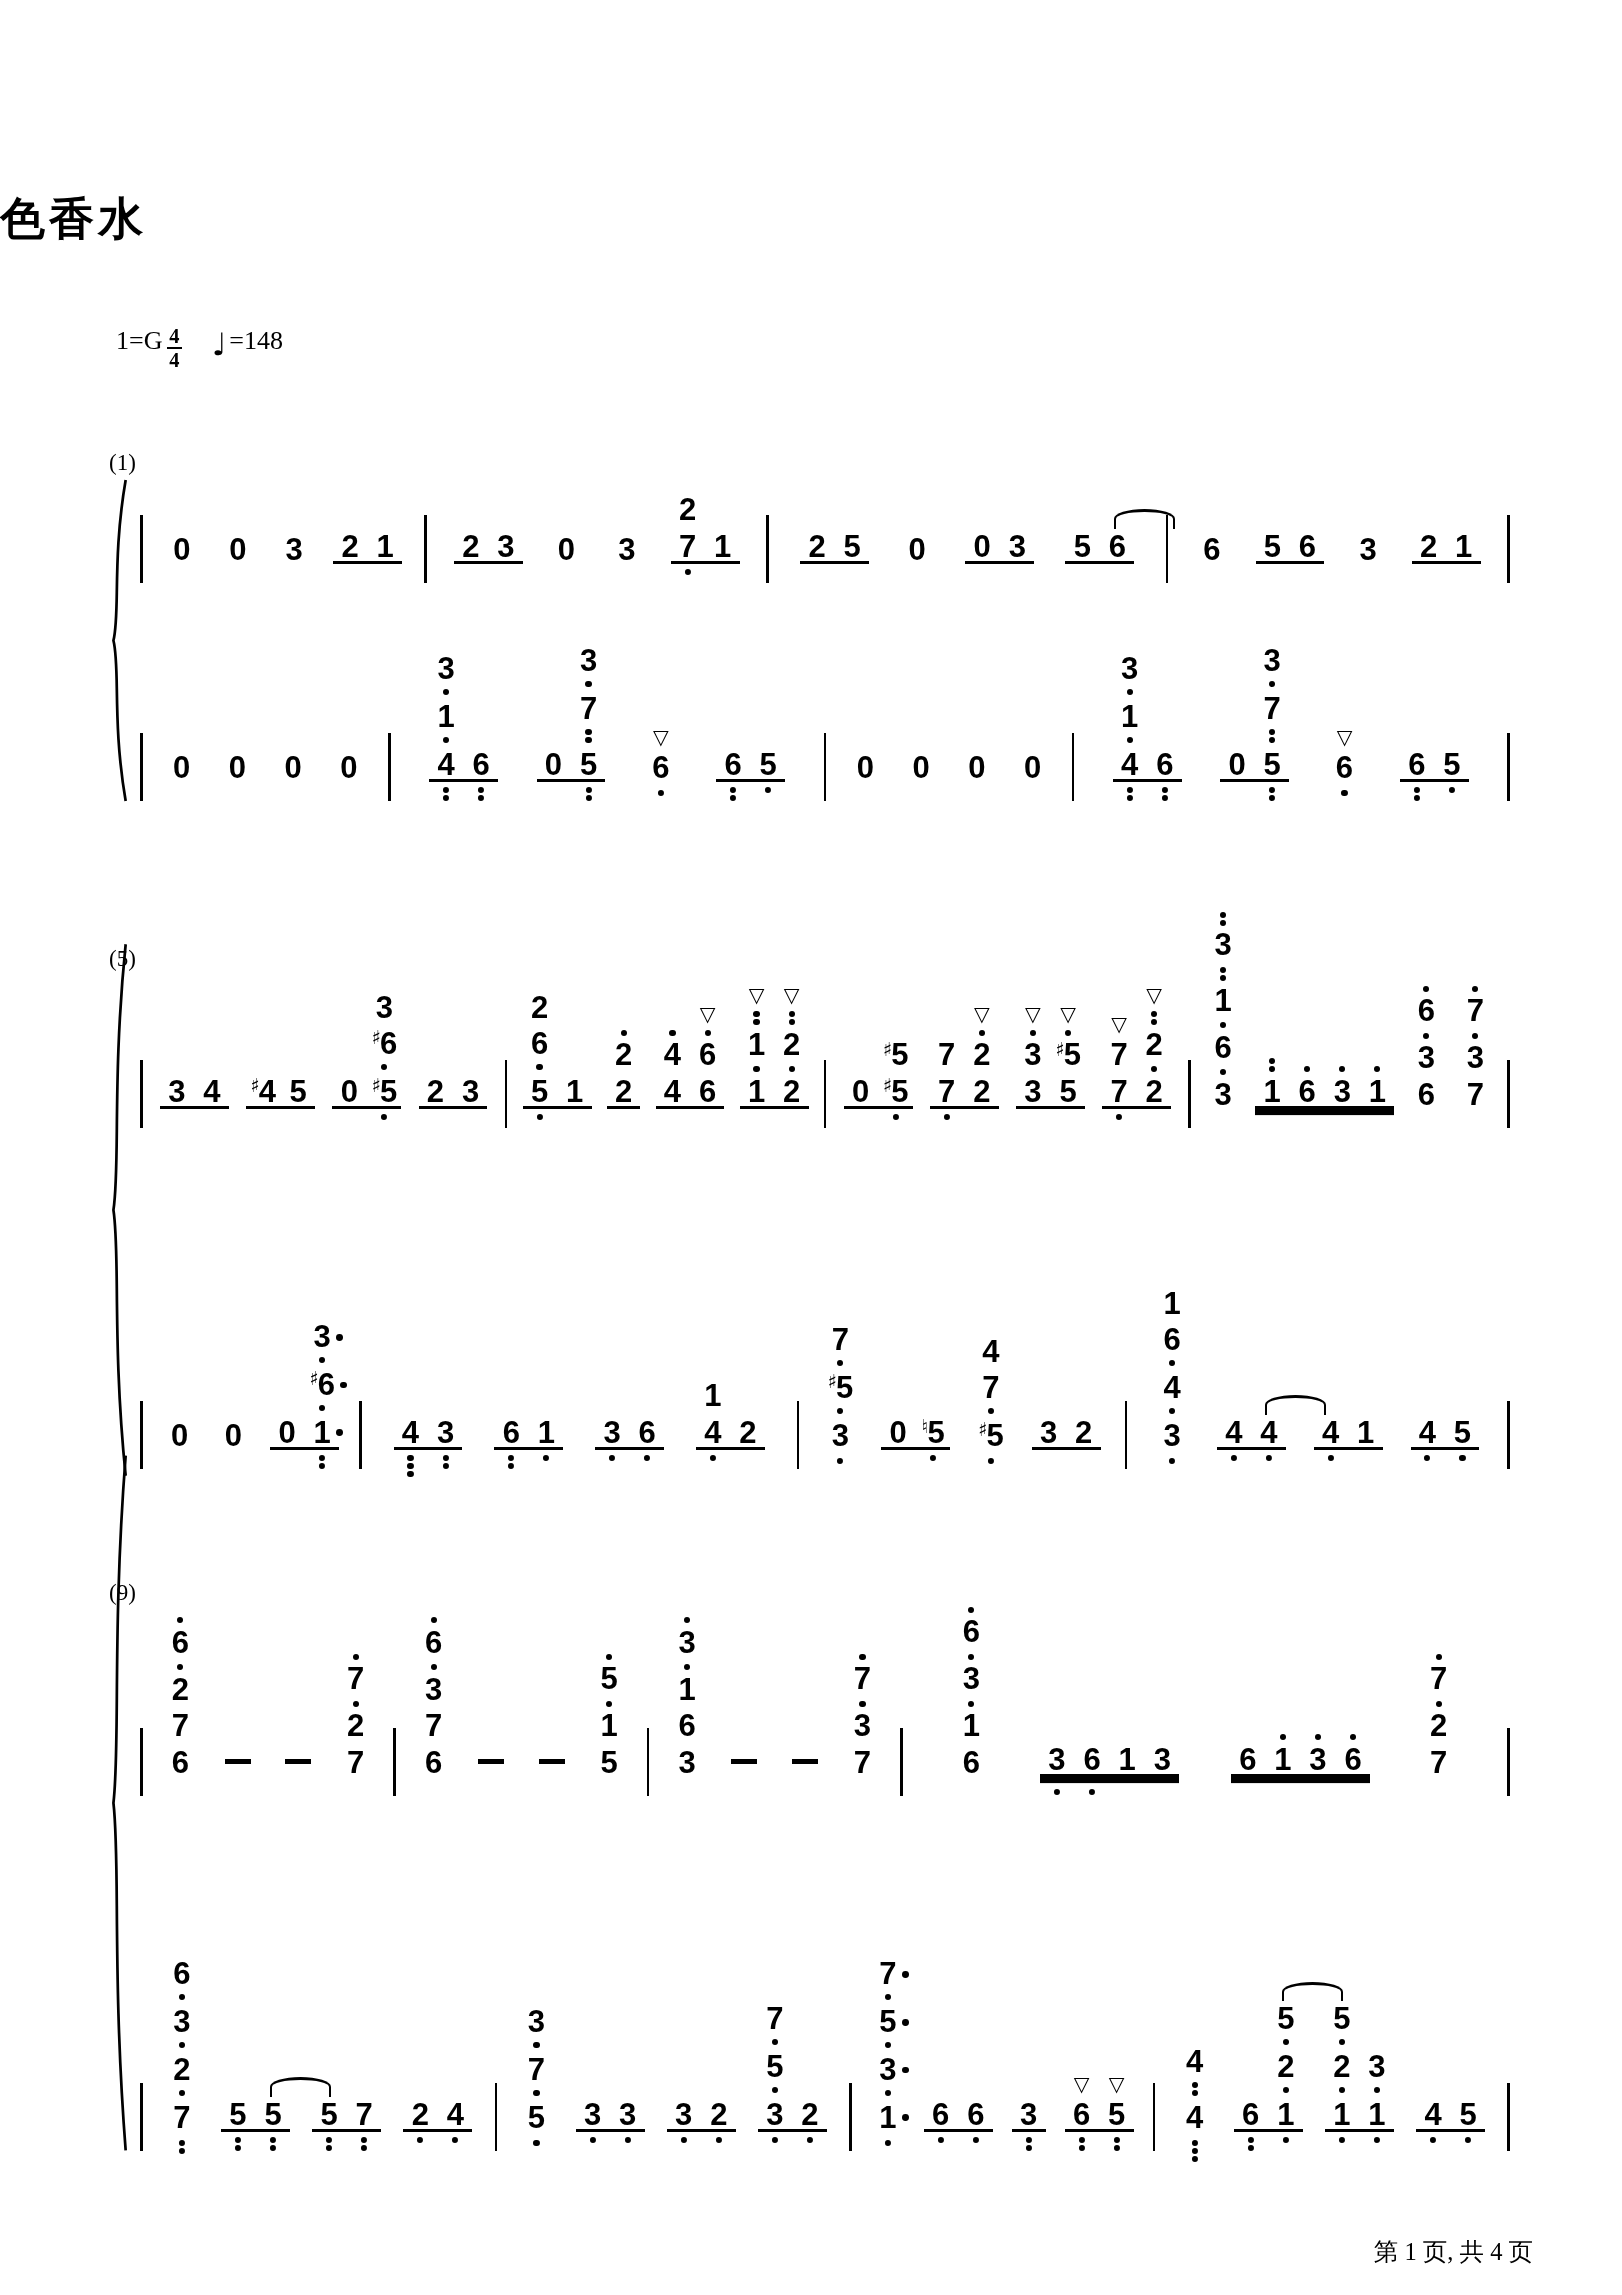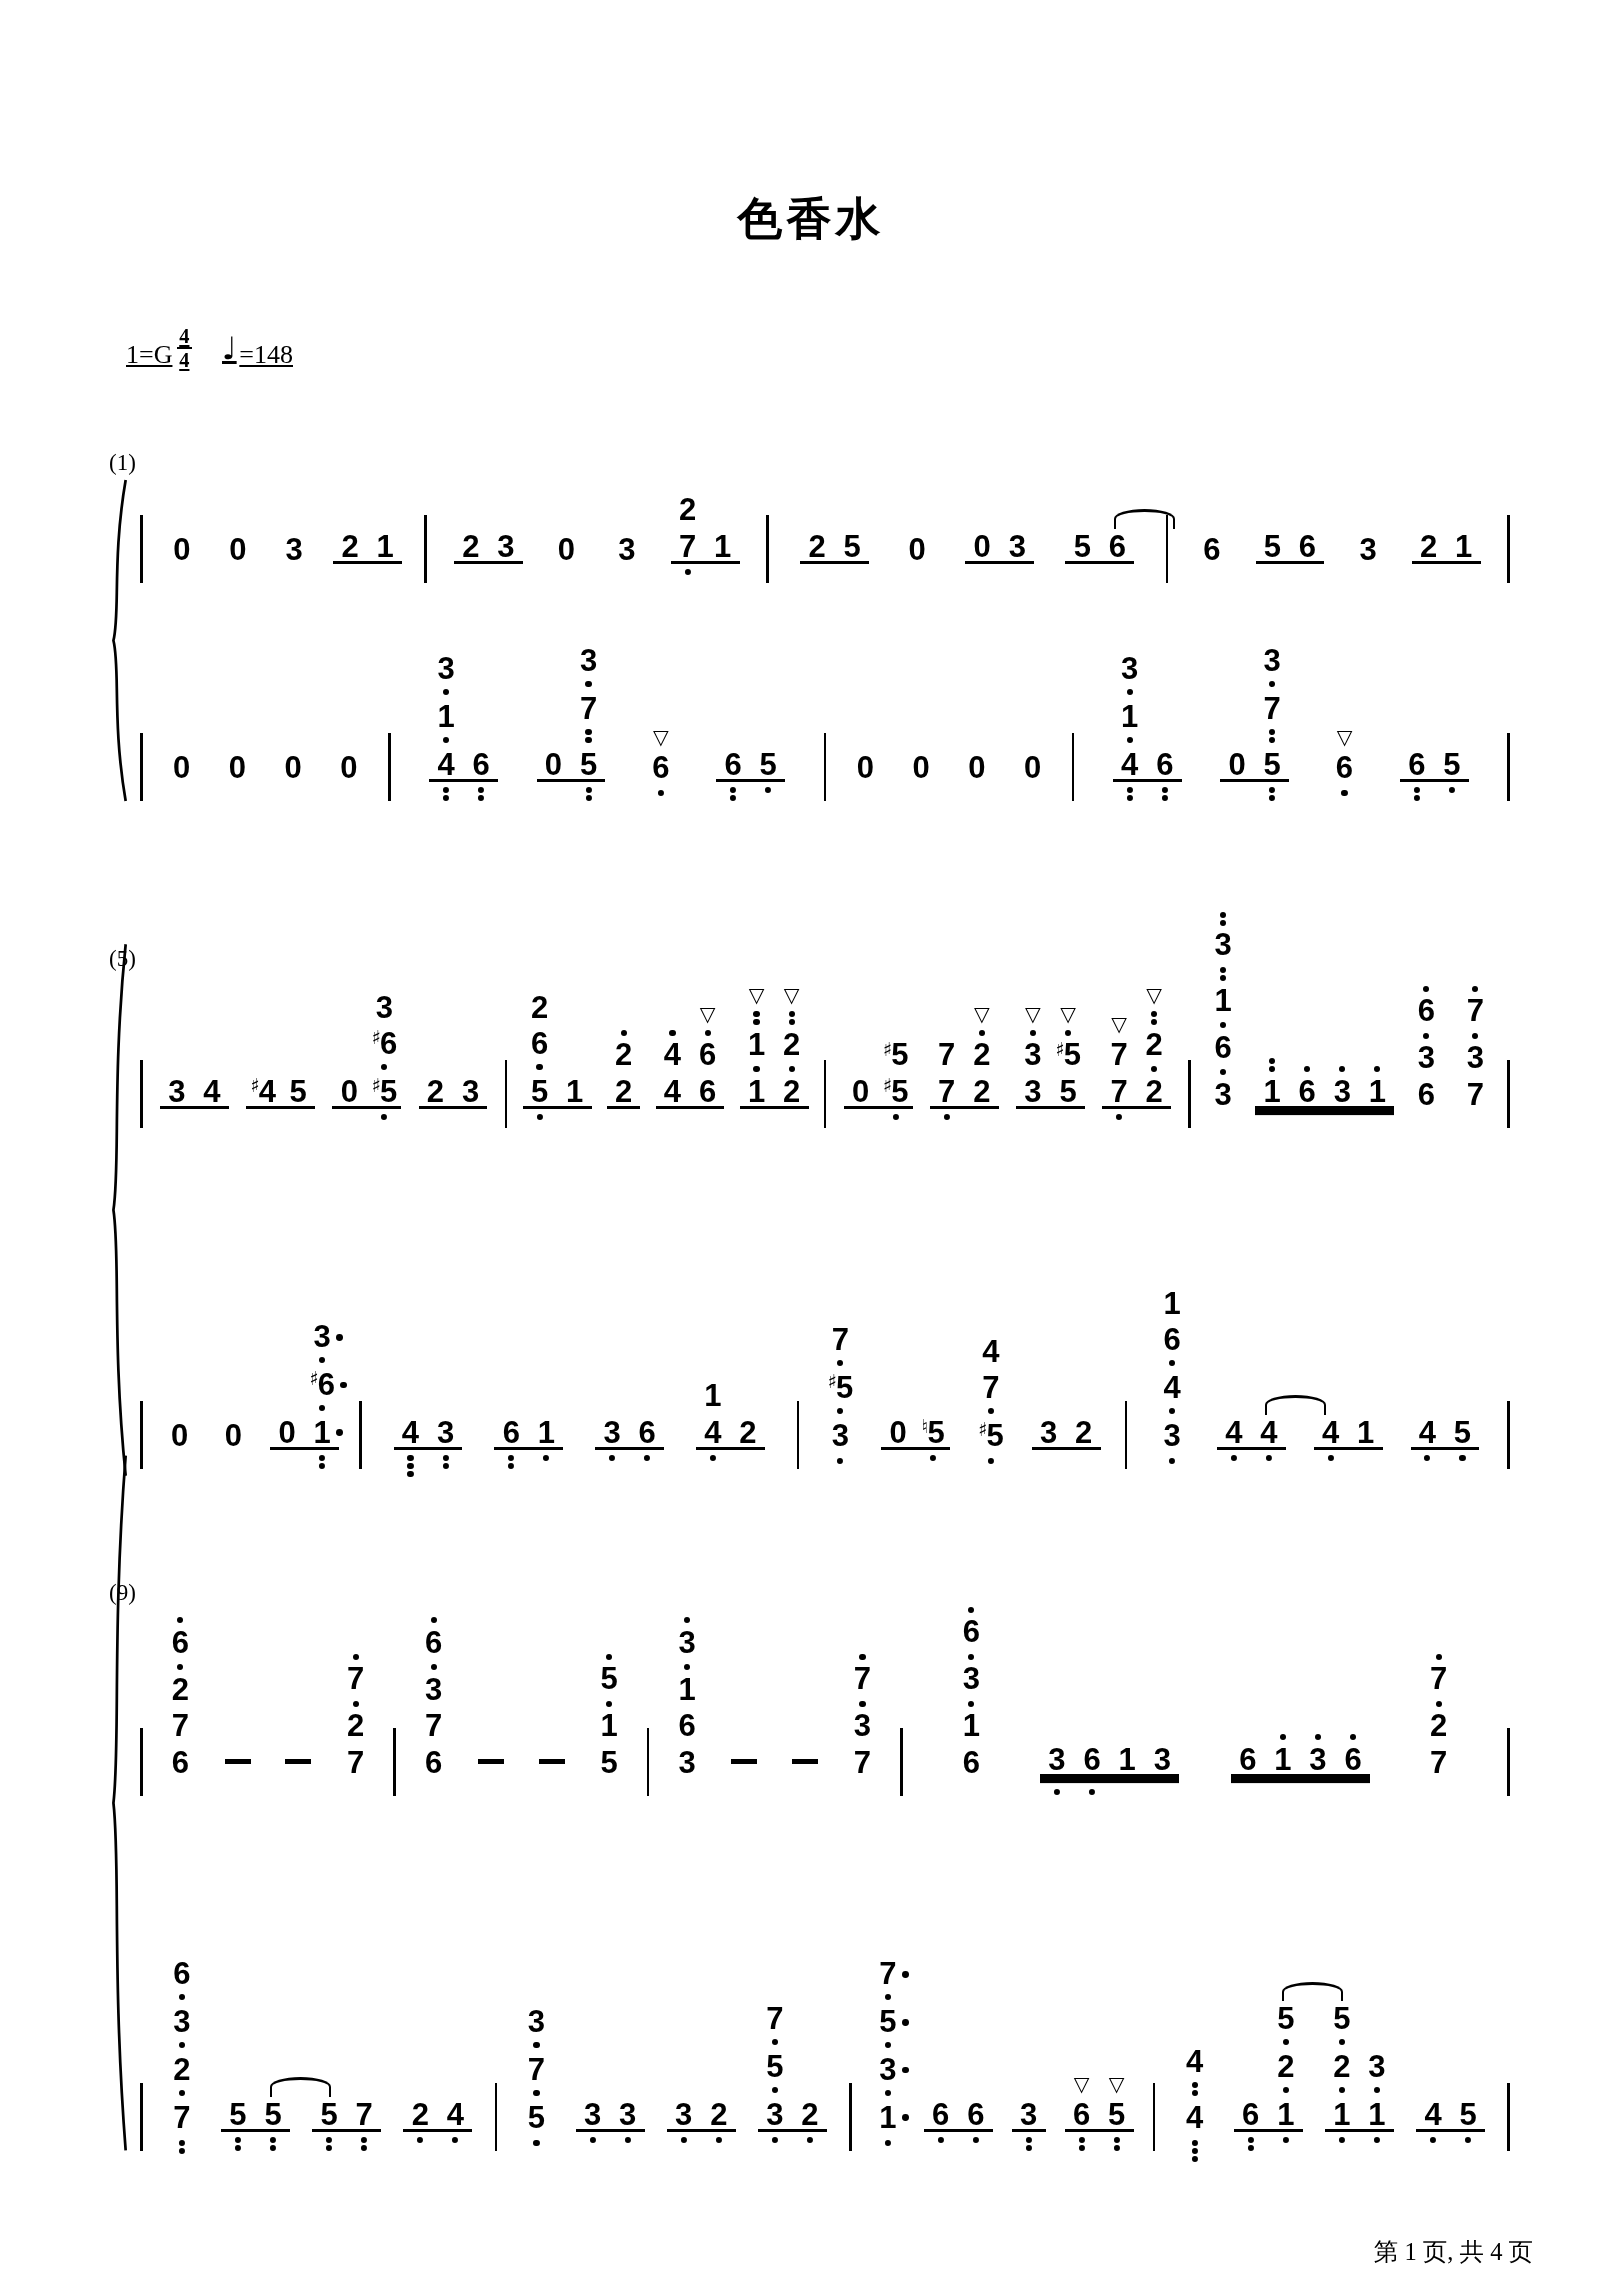--- a/index.html
+++ b/index.html
@@ -1,22 +1,22 @@
 <!DOCTYPE html>
 <html style="font-size:11px"><head>
 <meta charset="utf-8">
 <style>
   html,body{margin:0;padding:0;background:#fff;}
   #page{position:relative;width:1622px;height:2295px;background:#ffffff;color:#000;
         font-family:"Liberation Sans",sans-serif;overflow:hidden;}
   
-  #title{position:absolute;top:189px;left:0;width:100%;text-align:center;
+  #title{position:absolute;top:189px;left:0;width:100%;
          font-family:"Liberation Serif",serif;font-weight:700;font-size:45px;letter-spacing:4.1px;}
-  #keyline{position:absolute;top:326px;left:126px;display:flex;align-items:flex-end;
-           font-family:"Liberation Serif",serif;font-size:26px;font-weight:500;text-decoration:underline;}
+  #keyline{position:absolute;top:326px;left:116px;display:flex;align-items:flex-start;
+           font-family:"Liberation Serif",serif;font-size:26px;font-weight:500;}
   #keyline .frac{display:inline-flex;flex-direction:column;align-items:center;margin:0 9.5px 0 4.1px;
                  font-weight:700;font-size:20.4px;line-height:1.0;}
   #keyline .frac .num{border-bottom:2px solid #000;padding:0 2.7px 0.7px;}
   #keyline .frac .den{padding-top:0.7px;}
   #keyline .tnote{font-size:31px;margin:0 2.7px 4.1px 20.4px;font-family:"DejaVu Sans",sans-serif;}
   
   #footer{position:absolute;top:2227px;right:89px;font-family:"Liberation Serif",serif;font-size:24.5px;margin-top:8px;}
   
   .syslabel{position:absolute;left:109px;font-size:23px;font-family:"Liberation Serif",serif;}
   

